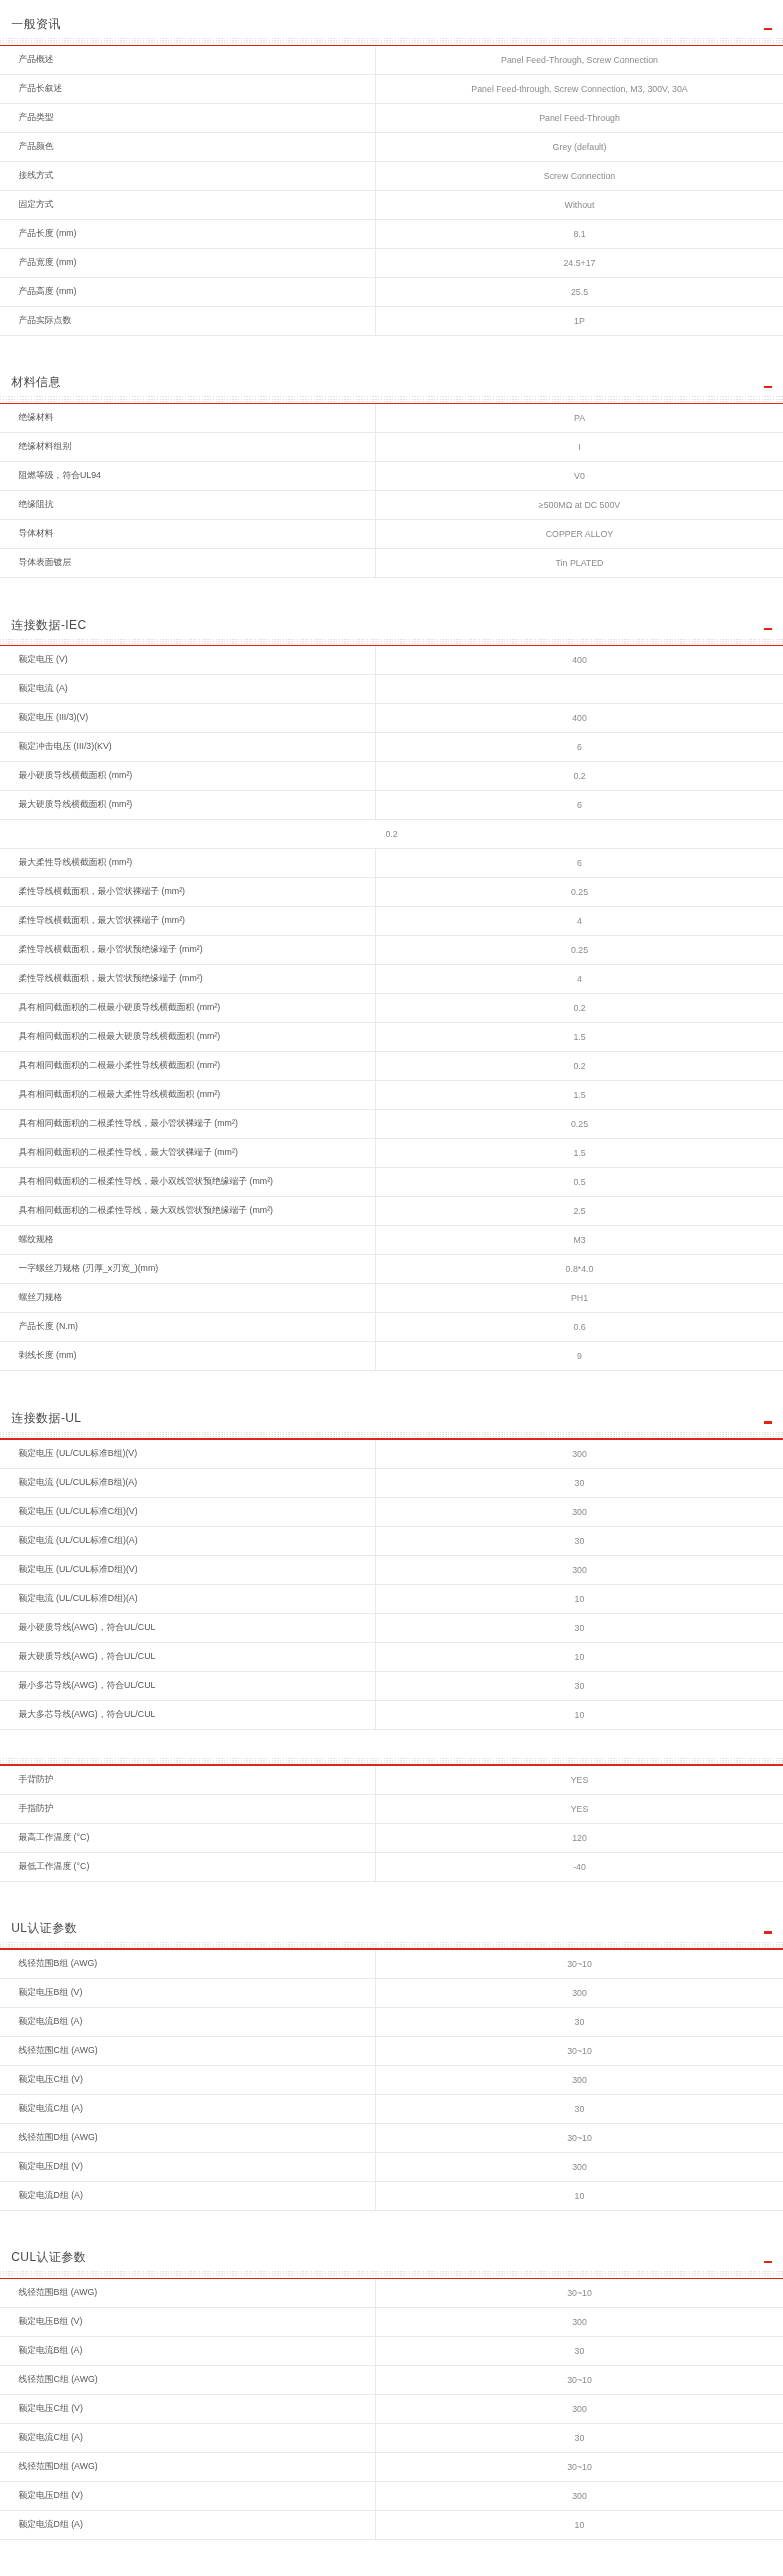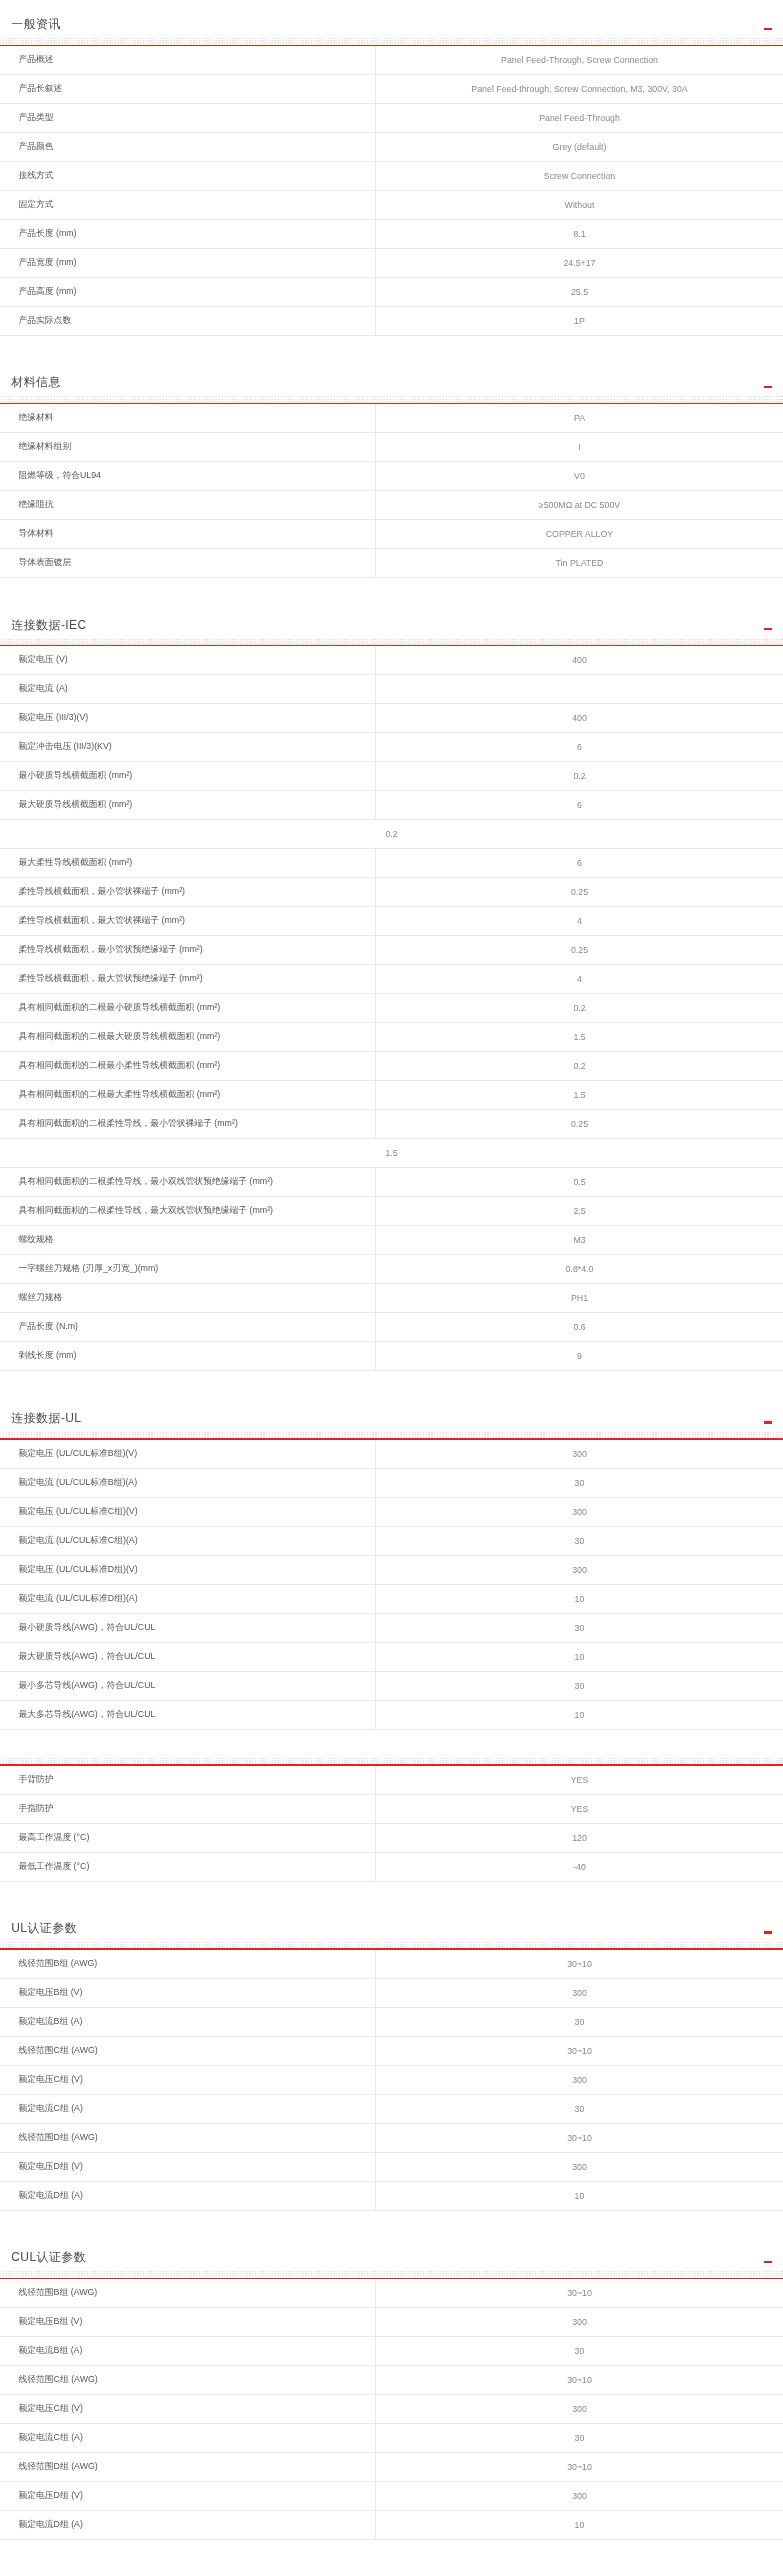--- a/index.html
+++ b/index.html
@@ -273,20 +273,21 @@
     <div class="cell-label">具有相同截面积的二根最大柔性导线横截面积 (mm²)</div>
     <div class="cell-value">1.5</div>
   </div>
 
   <div class="spec-row">
     <div class="cell-label">具有相同截面积的二根柔性导线，最小管状裸端子 (mm²)</div>
     <div class="cell-value">0.25</div>
   </div>
 
   <div class="spec-row">
+    <div class="cell-label">具有相同截面积的二根柔性导线，最大管状裸端子 (mm²)</div>
     <div class="cell-value">1.5</div>
   </div>
 
   <div class="spec-row">
     <div class="cell-label">具有相同截面积的二根柔性导线，最小双线管状预绝缘端子 (mm²)</div>
     <div class="cell-value">0.5</div>
   </div>
 
   <div class="spec-row">
     <div class="cell-label">具有相同截面积的二根柔性导线，最大双线管状预绝缘端子 (mm²)</div>

